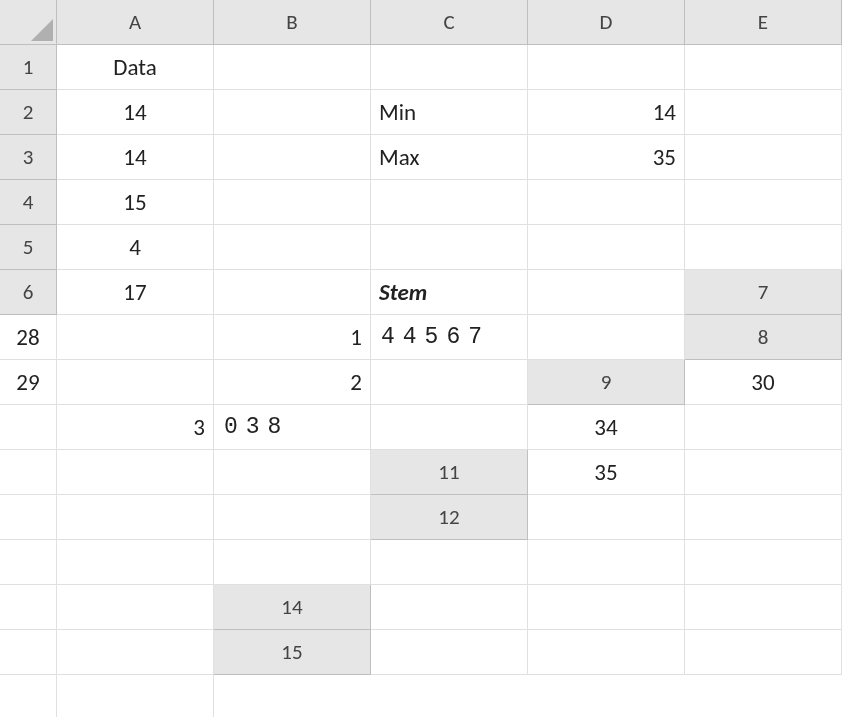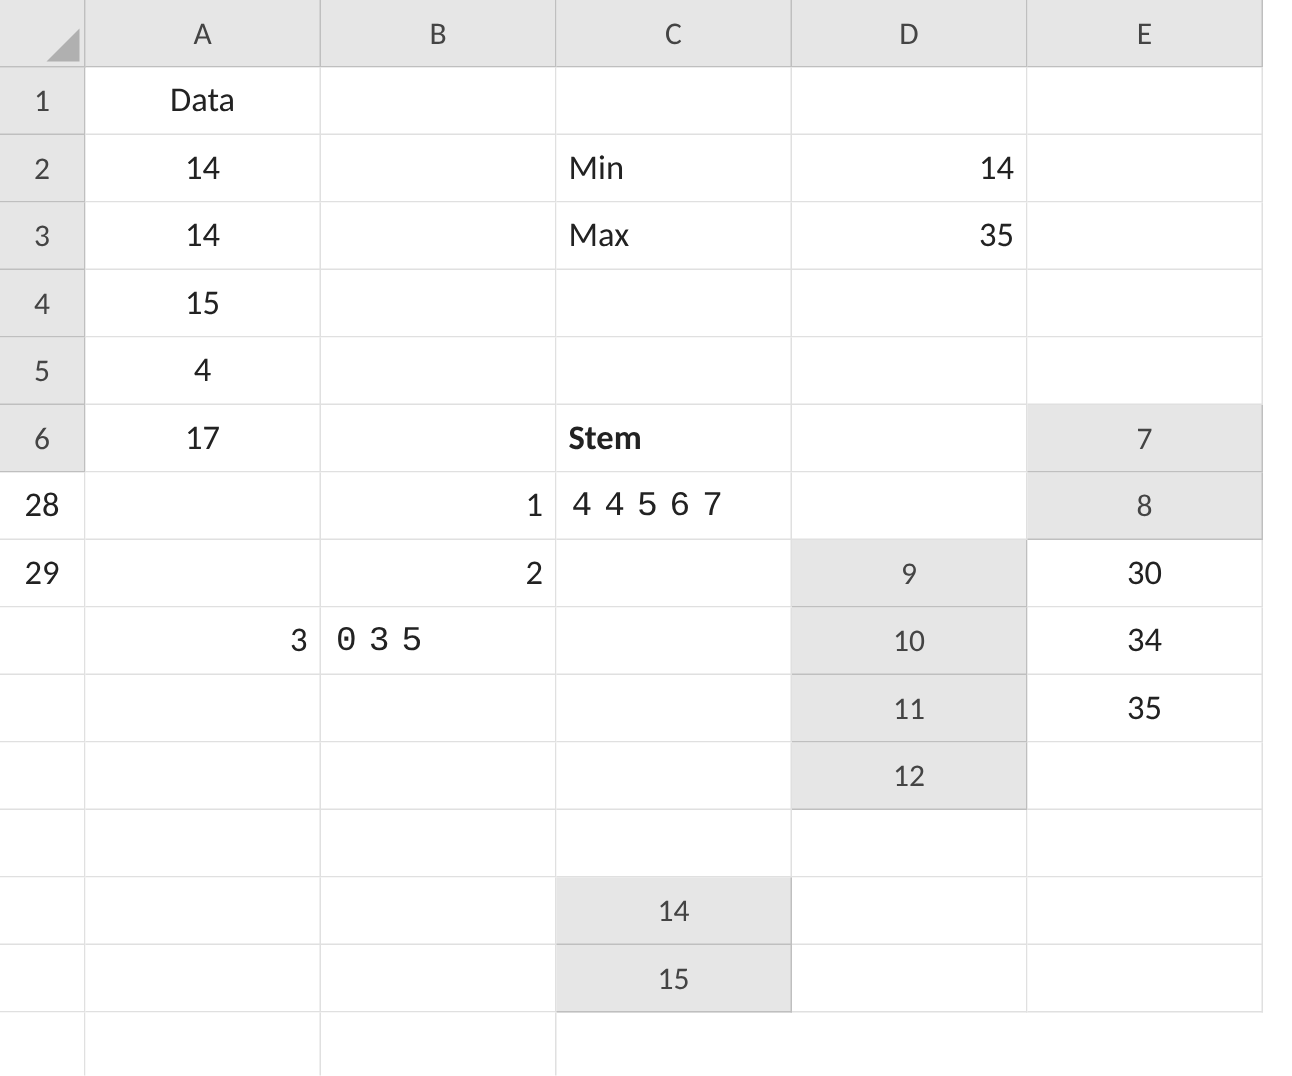--- a/index.html
+++ b/index.html
@@ -79,20 +79,21 @@
       justify-content: center;
     }
     .cell.left {
       justify-content: flex-start;
     }
     .cell.right {
       justify-content: flex-end;
     }
     .cell.bold {
       font-weight: 700;
+      font-style: italic;
     }
     .cell.leaves {
       letter-spacing: 8px;
       padding-left: 10px;
       font-family: Liberation Mono, monospace;
     }
   </style>
 </head>
 <body>
 
@@ -146,23 +147,22 @@
     <div class="cell"></div>
     <div class="row-header">8</div>
     <div class="cell center">29</div>
     <div class="cell"></div>
     <div class="cell right">2</div>
     <div class="cell"></div>
     <div class="row-header">9</div>
     <div class="cell center">30</div>
     <div class="cell"></div>
     <div class="cell right">3</div>
-    <div class="cell left leaves">035</div>
+    <div class="cell left leaves">038</div>
     <div class="cell"></div>
-    <div class="row-header">10</div>
     <div class="cell center">34</div>
     <div class="cell"></div>
     <div class="cell"></div>
     <div class="cell"></div>
     <div class="cell"></div>
     <div class="row-header">11</div>
     <div class="cell center">35</div>
     <div class="cell"></div>
     <div class="cell"></div>
     <div class="cell"></div>

